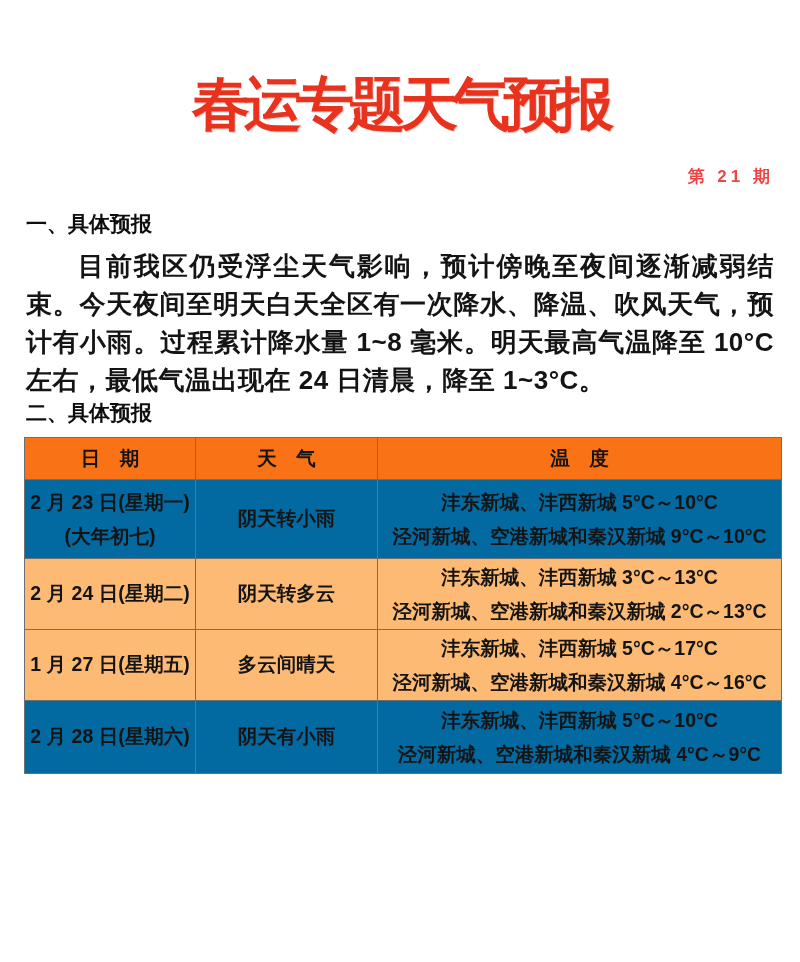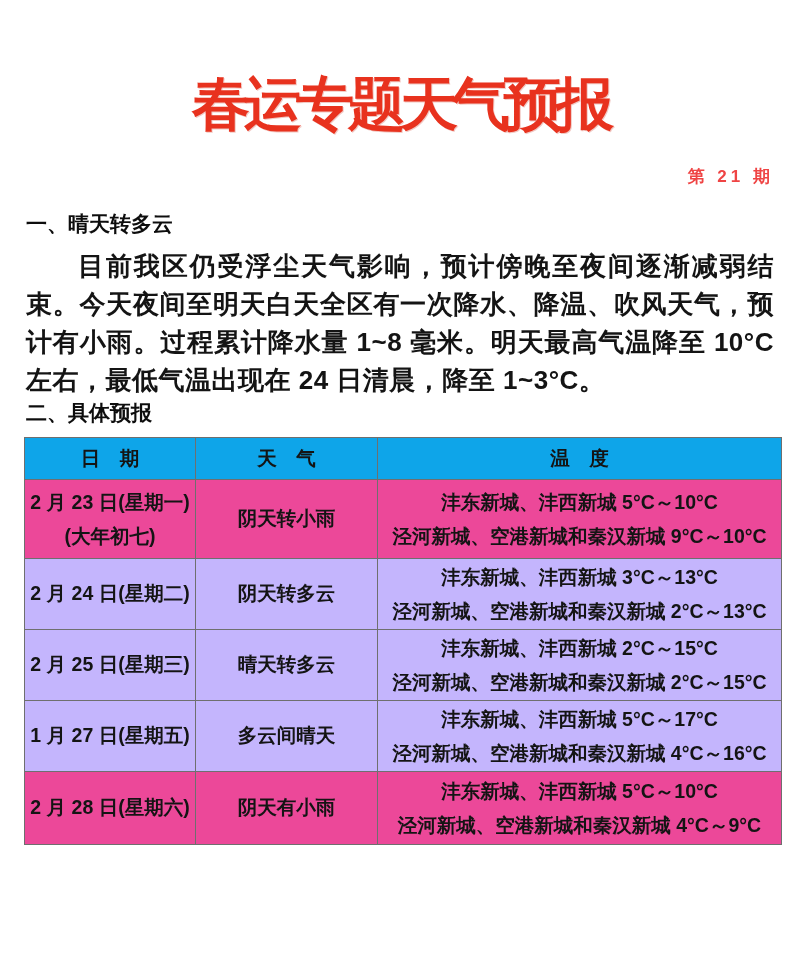--- a/index.html
+++ b/index.html
@@ -79,45 +79,45 @@
     text-align: center;
     vertical-align: middle;
     font-size: 19.5px;
     font-weight: 600;
     color: #141414;
     padding: 0;
   }
   .forecast-table th {
     height: 41px;
     font-weight: 800;
-    background: #0ea5e9;
+    background: #f97316;
     margin-top: 29px;
   }
   .col-date   { width: 171px; }
   .col-weather{ width: 182px; }
   .col-temp   { width: 404px; }
-  tr.row-normal { background: #c4b5fd; }
-  tr.row-highlight { background: #ec4899; }
+  tr.row-normal { background: #fdba74; }
+  tr.row-highlight { background: #0369a1; }
   .row-tall td { height: 78px; }
   .row-mid td  { height: 70px; }
   .row-last td { height: 72px; }
   .cell-line { display: block; line-height: 34px; }
   .date-line2 { display: block; line-height: 34px; }
 </style>
 </head>
 <body>
 
 <div class="page">
 
   <div class="main-title">春运专题天气预报</div>
 
   <div class="issue-line">第 21 期</div>
 
 
-  <div class="section-heading heading-trend">一、晴天转多云</div>
+  <div class="section-heading heading-trend">一、具体预报</div>
 
   <div class="trend-paragraph">目前我区仍受浮尘天气影响，预计傍晚至夜间逐渐减弱结束。今天夜间至明天白天全区有一次降水、降温、吹风天气，预计有小雨。过程累计降水量 1~8 毫米。明天最高气温降至 10°C左右，最低气温出现在 24 日清晨，降至 1~3°C。</div>
 
   <div class="section-heading heading-forecast">二、具体预报</div>
 
   <table class="forecast-table">
     <colgroup>
       <col class="col-date">
       <col class="col-weather">
       <col class="col-temp">
@@ -143,28 +143,20 @@
       </tr>
       <tr class="row-normal row-mid">
         <td>2 月 24 日(星期二)</td>
         <td>阴天转多云</td>
         <td>
           <span class="cell-line">沣东新城、沣西新城 3°C～13°C</span>
           <span class="cell-line">泾河新城、空港新城和秦汉新城 2°C～13°C</span>
         </td>
       </tr>
       <tr class="row-normal row-mid">
-        <td>2 月 25 日(星期三)</td>
-        <td>晴天转多云</td>
-        <td>
-          <span class="cell-line">沣东新城、沣西新城 2°C～15°C</span>
-          <span class="cell-line">泾河新城、空港新城和秦汉新城 2°C～15°C</span>
-        </td>
-      </tr>
-      <tr class="row-normal row-mid">
         <td>1 月 27 日(星期五)</td>
         <td>多云间晴天</td>
         <td>
           <span class="cell-line">沣东新城、沣西新城 5°C～17°C</span>
           <span class="cell-line">泾河新城、空港新城和秦汉新城 4°C～16°C</span>
         </td>
       </tr>
       <tr class="row-highlight row-last">
         <td>2 月 28 日(星期六)</td>
         <td>阴天有小雨</td>

